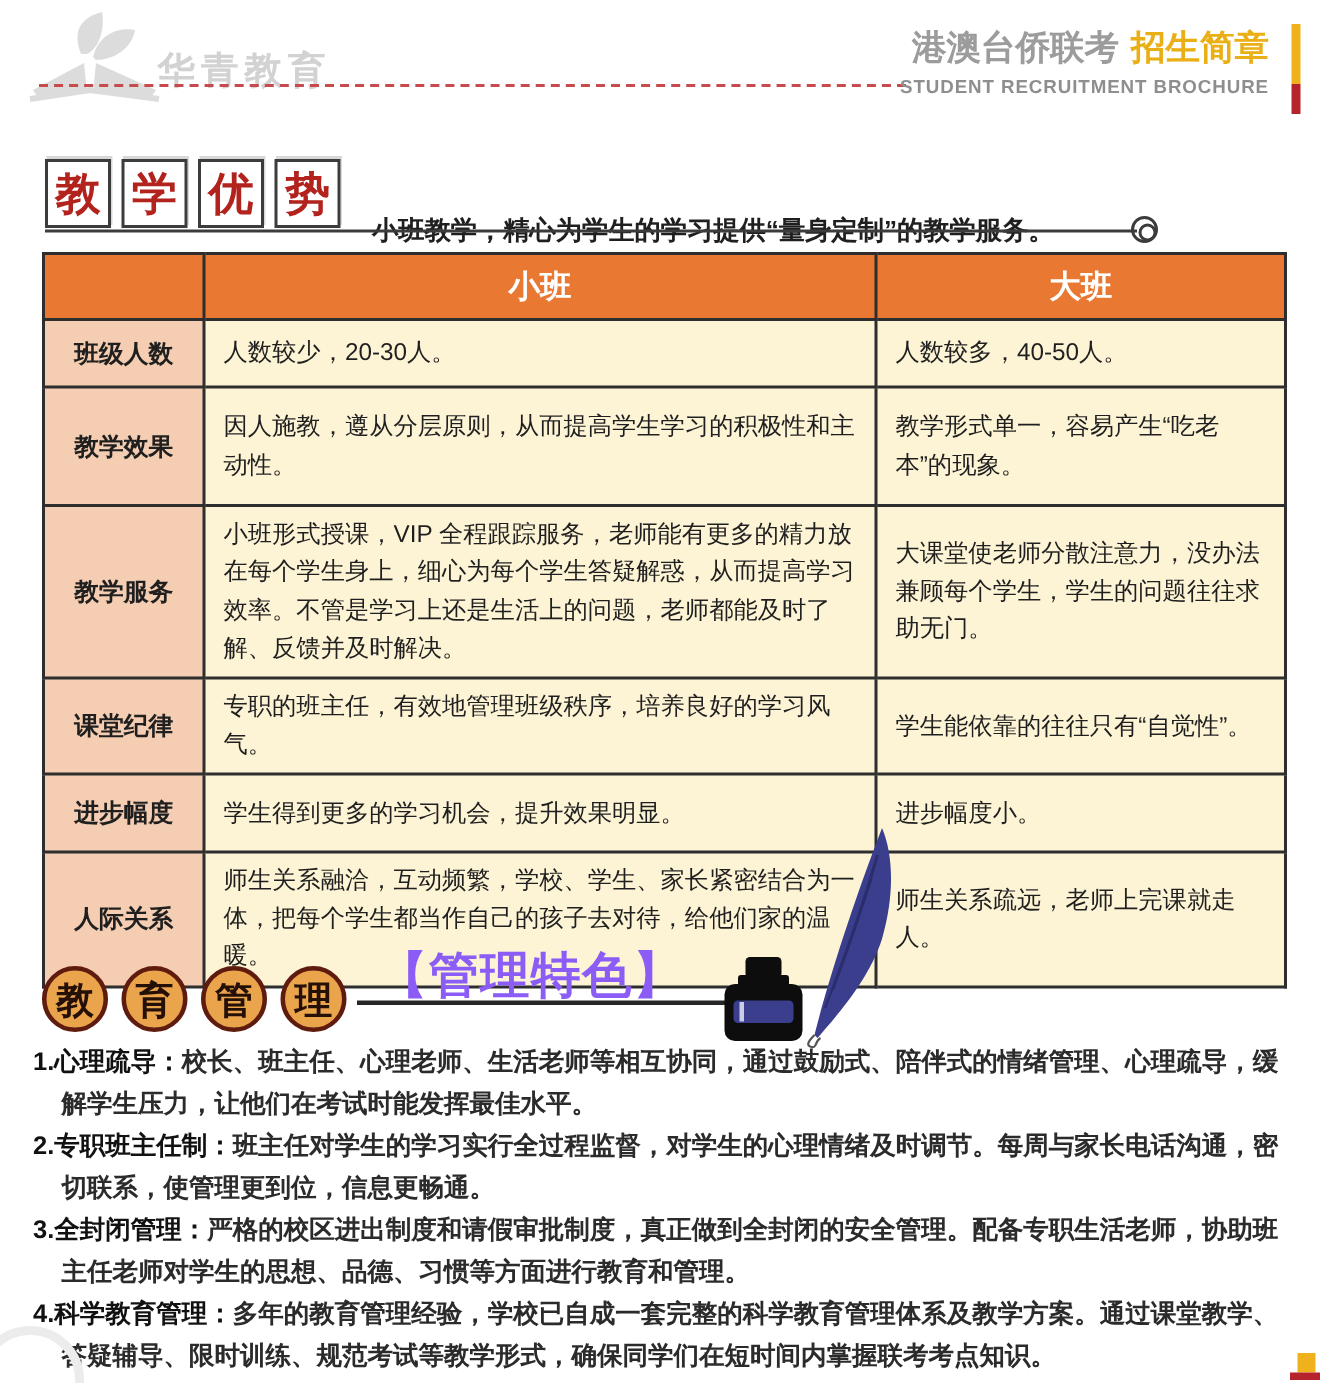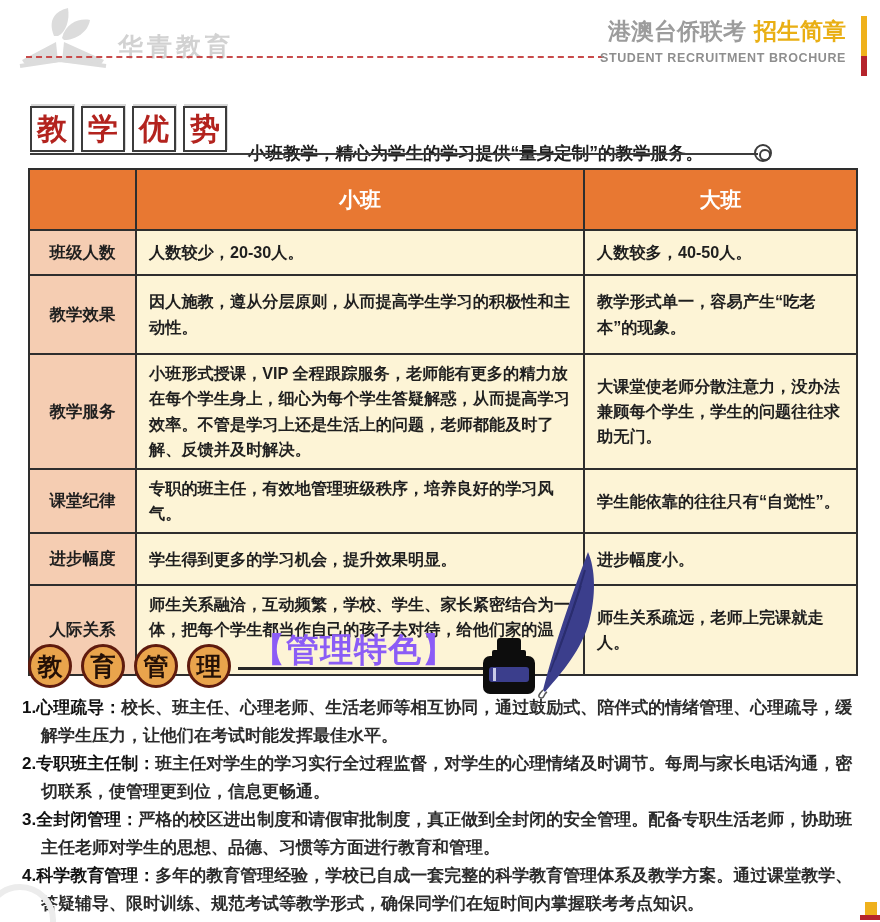--- a/index.html
+++ b/index.html
@@ -2,21 +2,21 @@
 <html><head>
 <meta charset="utf-8">
 <style>
   * { margin:0; padding:0; box-sizing:border-box; }
   html,body { background:#fff; }
   body { font-family:"Liberation Sans","DejaVu Sans",sans-serif; }
   #page { position:relative; width:880px; height:922px; background:#fff; overflow:hidden; margin:0 auto; }
 
   
   .logo-svg { position:absolute; left:16px; top:8px; }
-  .brand-text { position:absolute; left:118px; top:30px; font-size:25px; font-weight:800; color:#d2d2d2; letter-spacing:4px; }
+  .brand-text { position:absolute; left:105px; top:30px; font-size:25px; font-weight:800; color:#d2d2d2; letter-spacing:4px; }
   .dash-line { position:absolute; left:26px; top:56px; width:578px; border-top:2px dashed #c84b4b; }
   .hdr-right { position:absolute; right:34px; top:16px; text-align:right; }
   .hdr-cn { font-size:23px; font-weight:700; }
   .hdr-cn .gray { color:#9c9c9c; }
   .hdr-cn .gold { color:#e9af14; margin-left:8px; }
   .hdr-en { font-size:12.5px; color:#8e8e8e; letter-spacing:0.6px; margin-top:4px; font-weight:600; }
   .hdr-bar { position:absolute; left:861px; top:16px; width:6px; }
   .hdr-bar .y { width:6px; height:40px; background:#efb11c; }
   .hdr-bar .r { width:6px; height:20px; background:#b5242c; }
 
@@ -25,23 +25,23 @@
   .char-box { width:44px; height:46px; border:2px solid #3c3c3c; background:#fff; display:flex; align-items:center; justify-content:center; font-size:30px; font-weight:800; color:#b3231e; margin-right:7px; box-shadow:1px -2px 0 #3c3c3c33; }
   .teach-desc { position:absolute; left:248px; top:121px; font-size:17.5px; font-weight:700; color:#1f1f1f;margin-top:20px; }
   .title-rule { position:absolute; left:30px; top:153px; width:728px; border-top:2px solid #3c3c3c; }
   .rule-orn { position:absolute; left:754px; top:144px; width:18px; height:18px; border:2px solid #3c3c3c; border-radius:50%; }
   .rule-orn::after { content:""; position:absolute; left:3px; top:3px; width:8px; height:8px; border:2px solid #3c3c3c; border-radius:50%; }
 
   
   table.cmp { position:absolute; left:28px; top:168px; width:828px; border-collapse:collapse; table-layout:fixed; }
   table.cmp col.c0 { width:107px; } table.cmp col.c1 { width:448px; } table.cmp col.c2 { width:273px; }
   table.cmp th, table.cmp td { border:2px solid #2e2e2e; }
-  table.cmp th { background:#e87832; color:#fff; font-size:21px; font-weight:800; height:61px; text-align:center; }
+  table.cmp th { background:#e87832; color:#fff; font-size:21px; font-weight:800; height:44px; text-align:center; }
   td.lbl { background:#f5cdb2; color:#1f1f1f; font-size:16.5px; font-weight:700; text-align:center; }
-  td.val { background:#fdf4d6; color:#1f1f1f; font-size:16.2px; font-weight:700; line-height:1.55; padding:6px 12px; vertical-align:middle; }
+  td.val { background:#fdf4d6; color:#1f1f1f; font-size:16.2px; font-weight:400; line-height:1.55; padding:6px 12px; vertical-align:middle; }
   tr.r1 { height:45px;padding-left:36px; } tr.r2 { height:79px; } tr.r3 { height:115px; } tr.r4 { height:43px; } tr.r5 { height:52px; } tr.r6 { height:86px; }
 
   
   .mgmt-circles { position:absolute; left:28px; top:644px; display:flex; z-index:6; }
   .circle { width:44px; height:44px; border-radius:50%; background:#e9a44c; border:3px solid #5f1b0e; color:#241006; font-size:25px; font-weight:800; display:flex; align-items:center; justify-content:center; margin-right:9px; }
   .mgmt-line { position:absolute; left:238px; top:667px; width:252px; border-top:3px solid #262626; z-index:1; }
   .mgmt-heading { position:absolute; left:252px; top:628px; font-size:33px; font-weight:800; color:#8b5cf6; letter-spacing:1px; z-index:2; }
   .ink-svg { position:absolute; left:455px; top:540px; z-index:5; }
 
   

